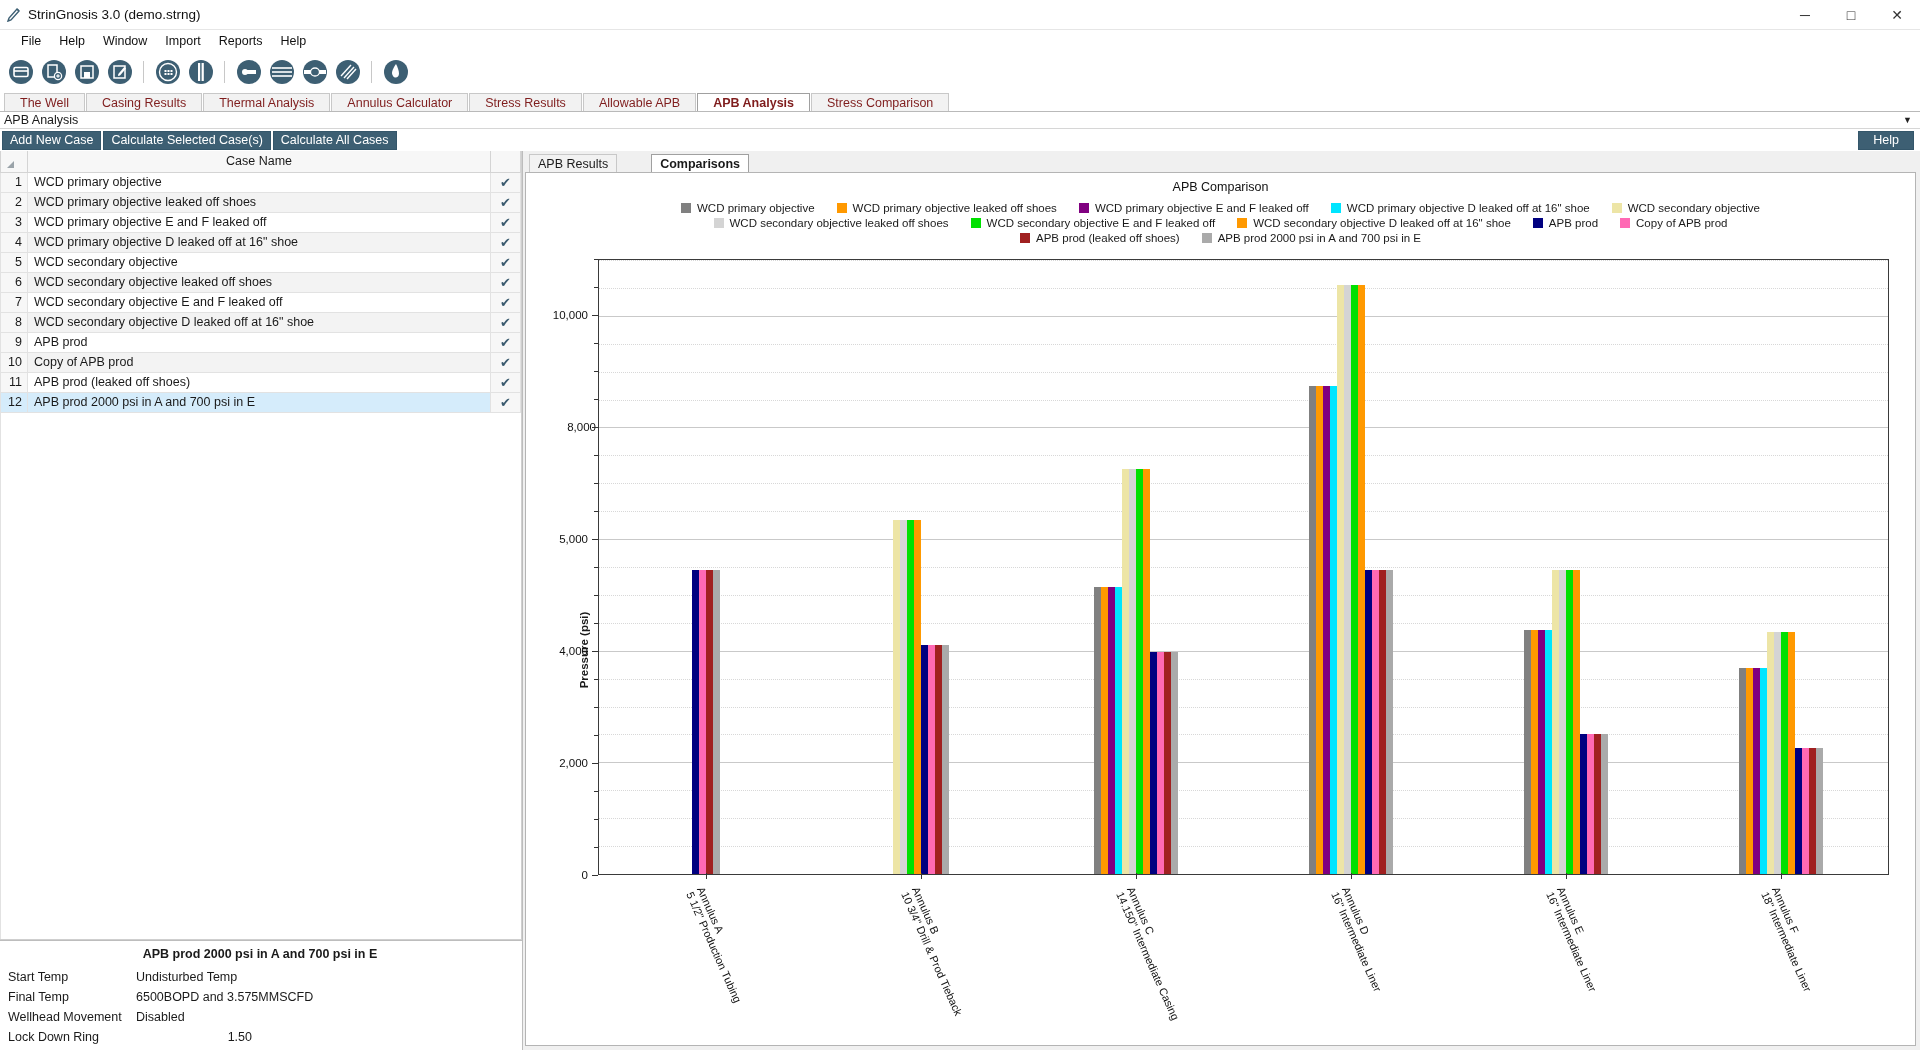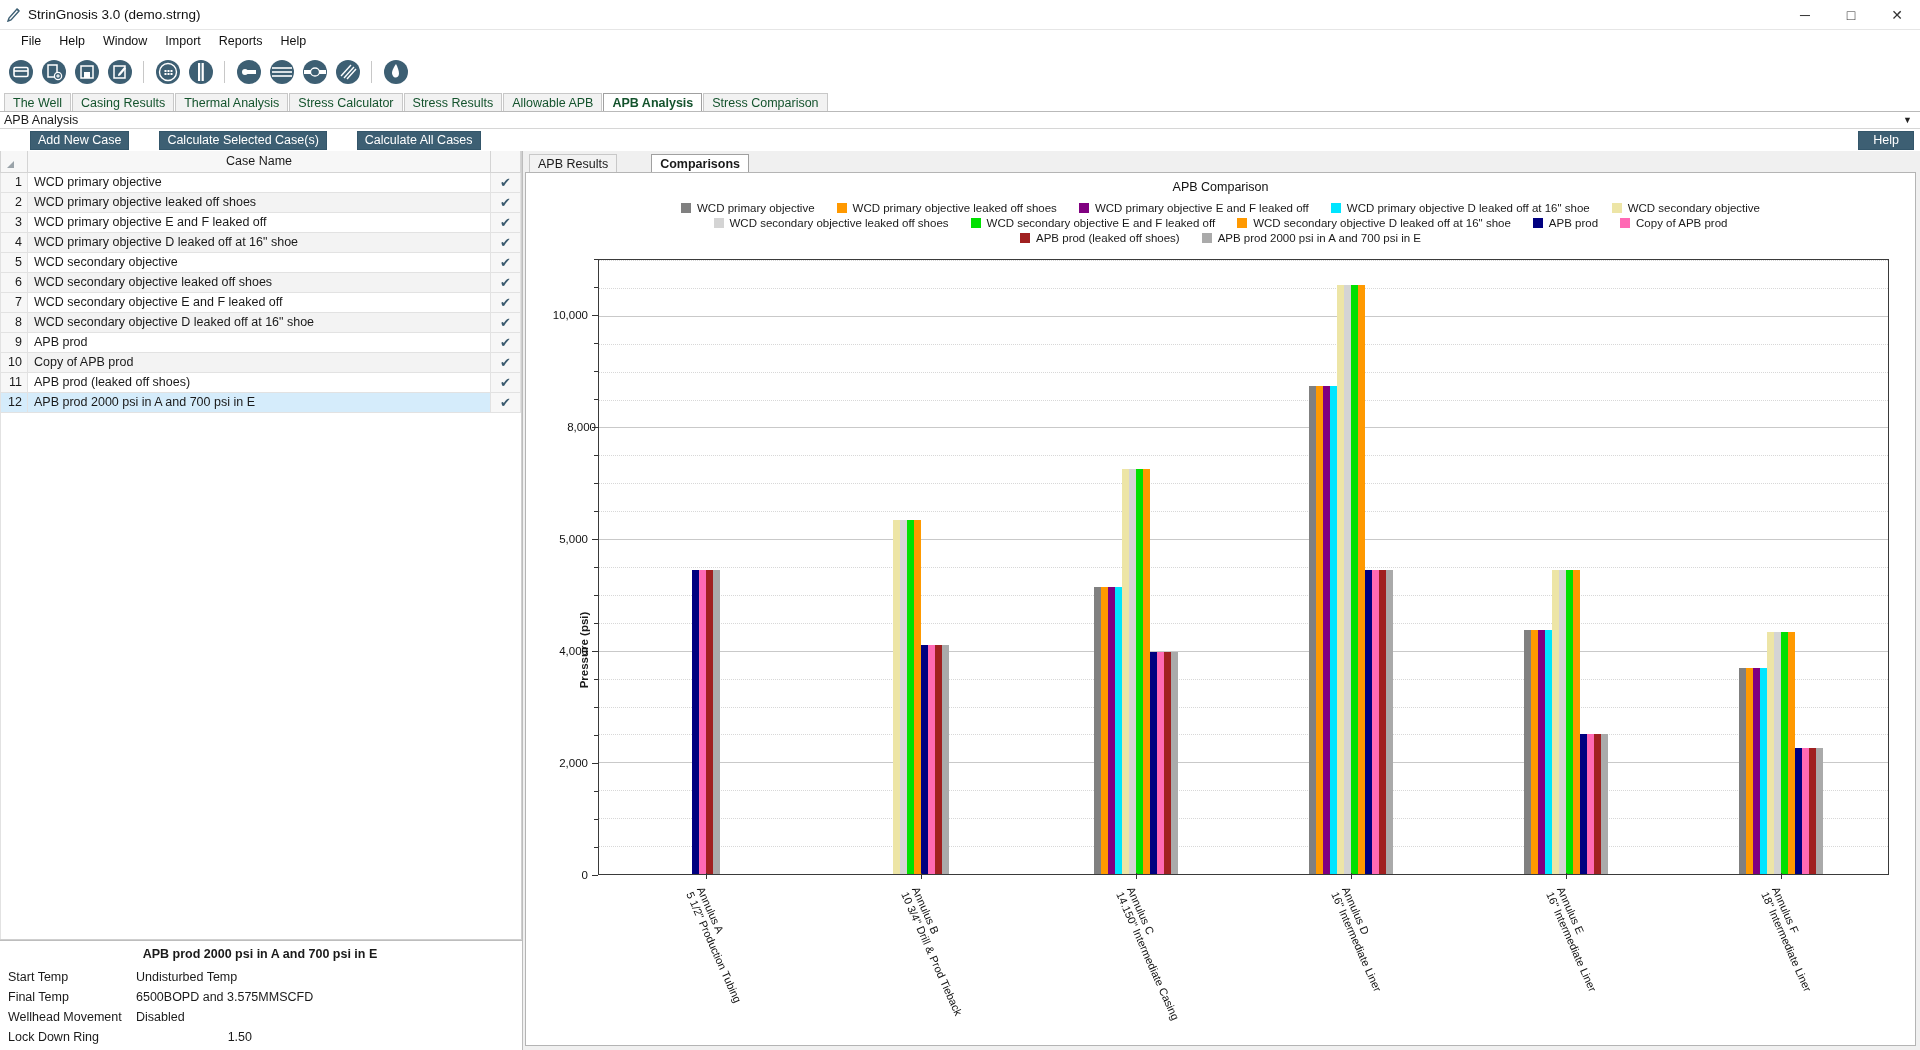--- a/index.html
+++ b/index.html
@@ -33,39 +33,39 @@
   .menubar .mi { padding: 2px 9px; font-size: 12.5px; color:#111; }
 
   
   .toolbar { height:40px; background:#ffffff; display:flex; align-items:center; padding-left:5px; gap:2px; flex:none; }
   .tbtn { width:31px; height:33px; display:flex; align-items:center; justify-content:center; }
   .tsep { width:1px; height:22px; background:#c8c8c8; margin: 0 6px; }
 
   
   .tabstrip { height:19px; background:#ffffff; display:flex; align-items:flex-end; padding-left:4px; flex:none; }
   .mtab {
-    height:18px; padding: 0 8px; display:flex; align-items:center;
+    height:18px; padding: 0 15px; display:flex; align-items:center;
     font-size:12.5px; background:#f2f2f2; border:1px solid #c8c8c8; border-bottom:none;
-    margin-right:1px; color:#14532d;
+    margin-right:1px; color:#7f1d1d;
   }
   .mtab.active { background:#ffffff; font-weight:bold; border-color:#a0a0a0; }
 
   
   .subheader {
     height:18px; background:#ffffff; border-top:1px solid #b9b9b9; border-bottom:1px solid #d6d6d6;
     display:flex; align-items:center; padding-left:4px; font-size:12.5px; flex:none;
   }
   .subheader .sh-spacer { flex:1; }
   .subheader .caret { padding-right:8px; font-size:9px; color:#222; }
 
   
   .actionbar { height:22px; background:#ffffff; display:flex; align-items:center; padding-left:2px; gap:2px; flex:none; }
   .abtn {
     height:19px; padding:0 7px; display:flex; align-items:center;
-    background:#3d5f73; color:#fff; font-size:12.5px; border:1px solid #34566a;margin-left:28px;
+    background:#3d5f73; color:#fff; font-size:12.5px; border:1px solid #34566a;
   }
   .actionbar .ab-spacer { flex:1; }
   .help-btn {
     height:19px; padding:0 14px; display:flex; align-items:center; margin-right:6px;
     background:#3d5f73; color:#fff; font-size:12.5px; border:1px solid #34566a;
   }
 
   
   .body { flex:1; display:flex; background:#ffffff; min-height:0; }
 
@@ -271,21 +271,21 @@
           <circle cx="13" cy="13" r="12" fill="#3d5f73"></circle>
           <path d="M13 5 C9 11 8 14 10 17 C12 20 16 18.5 16 14.5 C16 11.5 14.5 8 13 5 Z" fill="#fff"></path>
         </svg>
     </div>
   </div>
 
   <div class="tabstrip">
     <div class="mtab">The Well</div>
     <div class="mtab">Casing Results</div>
     <div class="mtab">Thermal Analysis</div>
-    <div class="mtab">Stress Calculator</div>
+    <div class="mtab">Annulus Calculator</div>
     <div class="mtab">Stress Results</div>
     <div class="mtab">Allowable APB</div>
     <div class="mtab active">APB Analysis</div>
     <div class="mtab">Stress Comparison</div>
   </div>
 
   <div class="subheader">
     <div>APB Analysis</div>
     <div class="sh-spacer"></div>
     <div class="caret">▼</div>

